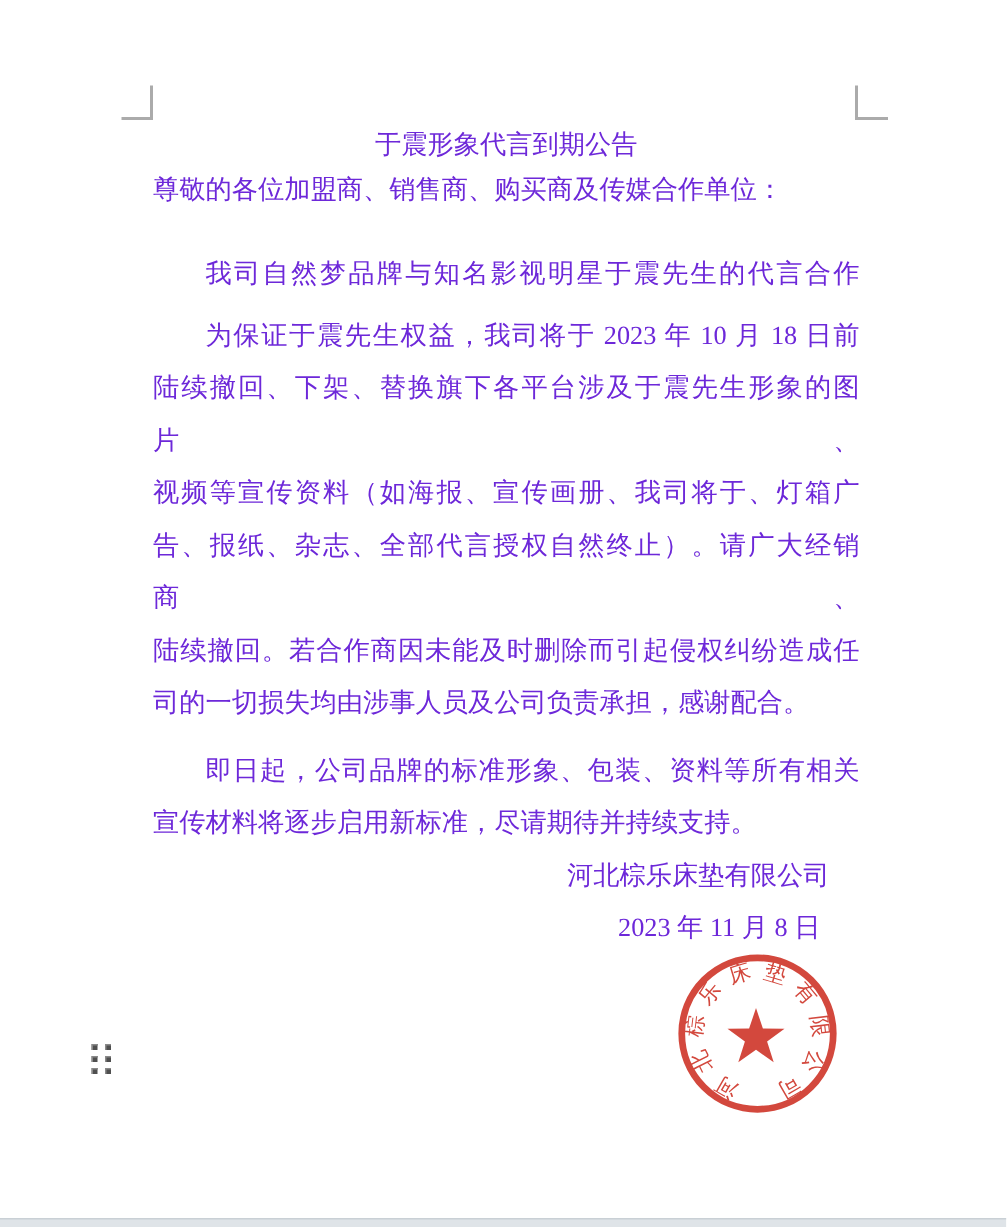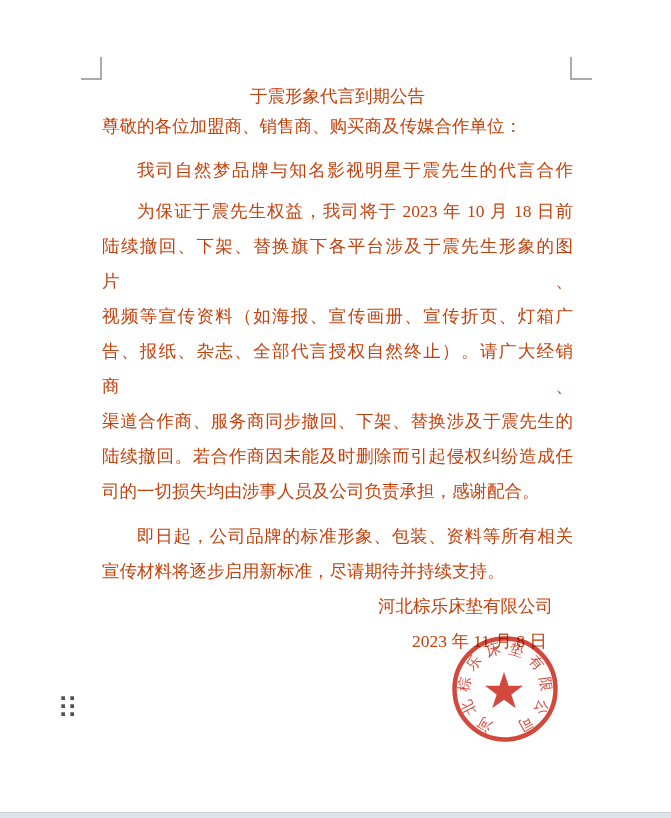--- a/index.html
+++ b/index.html
@@ -1,35 +1,35 @@
 <!DOCTYPE html>
 <html><head>
 <meta charset="utf-8">
 <style>
   html,body{margin:0;padding:0;background:#ffffff;}
   .page{
     position:relative;width:671px;height:818px;background:#ffffff;overflow:hidden;
-    font-family:"Liberation Serif","DejaVu Serif",serif;color:#c2410c;
+    font-family:"Liberation Serif","DejaVu Serif",serif;color:#6d28d9;
   }
   
   .cropmark{position:absolute;background:#ababab;}
   .cm-tl-v{left:100px;top:57px;width:2px;height:22px;}
   .cm-tl-h{left:81px;top:78px;width:21px;height:2px;}
   .cm-tr-v{left:570px;top:57px;width:2px;height:22px;}
   .cm-tr-h{left:570px;top:78px;width:22px;height:2px;}
 
   .content{
     position:absolute;left:102px;top:79px;width:471px;
     font-size:17.5px;line-height:35px;
   }
   .doc-title{text-align:center;margin-bottom:-5px;}
   .line{text-align:justify;text-align-last:justify;}
   .line.last{text-align-last:left;}
   .line.indent{padding-left:35px;}
-  .para.p0{margin-top:9px;}
+  .para.p0{margin-top:21px;}
   .para.p1{margin-top:6px;}
   .para.p2{margin-top:10px;}
   .closing{margin-top:39px;}
   .company{text-align:right;padding-right:20px;}
   .date{text-align:right;padding-right:26px;}
 
   
   .seal{
     position:absolute;left:439px;top:623px;width:132px;height:132px;
     mix-blend-mode:multiply;opacity:.92;pointer-events:none;
@@ -61,23 +61,22 @@
   <div class="content">
     <div class="doc-title">于震形象代言到期公告</div>
     <div class="salutation">尊敬的各位加盟商、销售商、购买商及传媒合作单位：</div>
     <div id="paras">
         <div class="para p0">
           <div class="line indent">我司自然梦品牌与知名影视明星于震先生的代言合作</div>
         </div>
         <div class="para p1">
           <div class="line indent">为保证于震先生权益，我司将于 2023 年 10 月 18 日前</div>
           <div class="line">陆续撤回、下架、替换旗下各平台涉及于震先生形象的图片、</div>
-          <div class="line">视频等宣传资料（如海报、宣传画册、宣传折页、灯箱广</div>
+          <div class="line">视频等宣传资料（如海报、宣传画册、我司将于、灯箱广</div>
           <div class="line">告、报纸、杂志、全部代言授权自然终止）。请广大经销商、</div>
-          <div class="line">渠道合作商、服务商同步撤回、下架、替换涉及于震先生的</div>
           <div class="line">陆续撤回。若合作商因未能及时删除而引起侵权纠纷造成任</div>
           <div class="line last">司的一切损失均由涉事人员及公司负责承担，感谢配合。</div>
         </div>
         <div class="para p2">
           <div class="line indent">即日起，公司品牌的标准形象、包装、资料等所有相关</div>
           <div class="line last">宣传材料将逐步启用新标准，尽请期待并持续支持。</div>
         </div>
       </div>
     <div class="company">河北棕乐床垫有限公司</div>
     <div class="date">2023 年 11 月 8 日</div>

